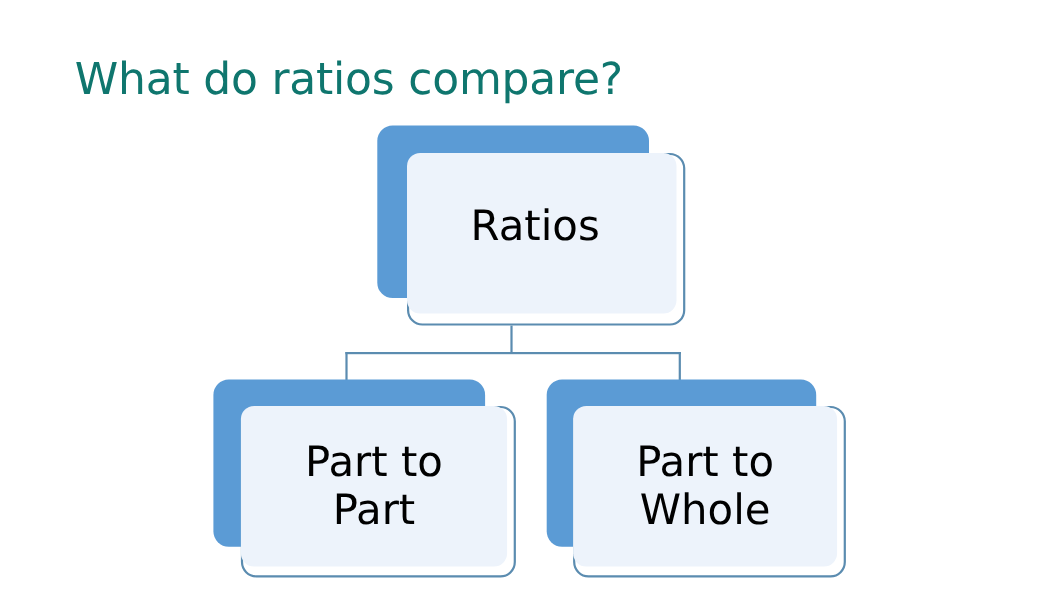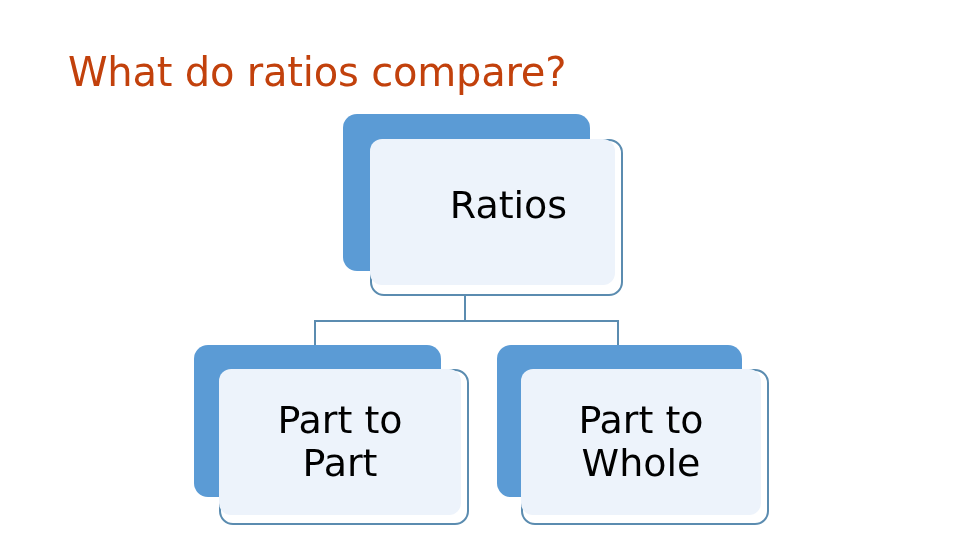--- a/index.html
+++ b/index.html
@@ -20,21 +20,21 @@
   }
 
   
   #slide-title {
     position: absolute;
     left: 68px;
     top: 52px;
     width: 600px;
     font-size: 40px;
     line-height: 1.0;
-    color: #c2410c;
+    color: #0f766e;
     white-space: nowrap;
     letter-spacing: -0.2px;
   }
 
   
   .node {
     position: absolute;
   }
   
   .node .layer-blue {
@@ -68,21 +68,21 @@
     font-size: 38px;
     line-height: 1.12;
     white-space: pre-line;
   }
 
   
   #node-ratios { left: 343px; top: 114px; width: 280px; height: 182px; }
   #node-ratios .layer-blue   { left: 0px;  top: 0px;  width: 247px; height: 157px; }
   #node-ratios .layer-outline{ left: 27px; top: 25px; width: 253px; height: 157px; }
   #node-ratios .layer-light  { left: 27px; top: 25px; width: 245px; height: 146px; }
-  #node-ratios .node-text    { left: 43px; top: 25px; width: 245px; height: 132px; }
+  #node-ratios .node-text    { left: 21px; top: 25px; width: 245px; height: 132px; }
 
   
   #node-part-to-part { left: 194px; top: 345px; width: 275px; height: 180px; }
   #node-part-to-part .layer-blue   { left: 0px;  top: 0px;  width: 247px; height: 152px; }
   #node-part-to-part .layer-outline{ left: 25px; top: 24px; width: 250px; height: 156px; }
   #node-part-to-part .layer-light  { left: 25px; top: 24px; width: 242px; height: 146px; }
   #node-part-to-part .node-text    { left: 25px; top: 24px; width: 242px; height: 146px; }
 
   
   #node-part-to-whole { left: 497px; top: 345px; width: 272px; height: 180px; }

